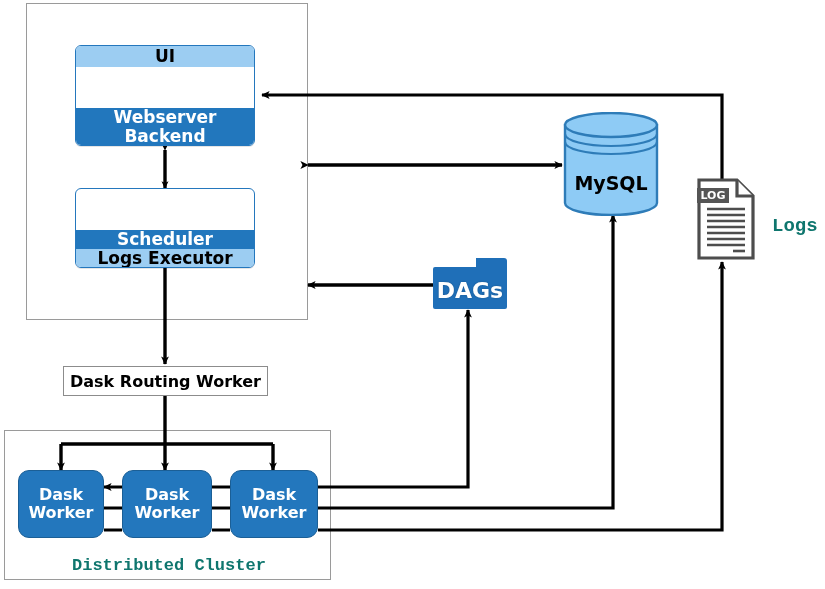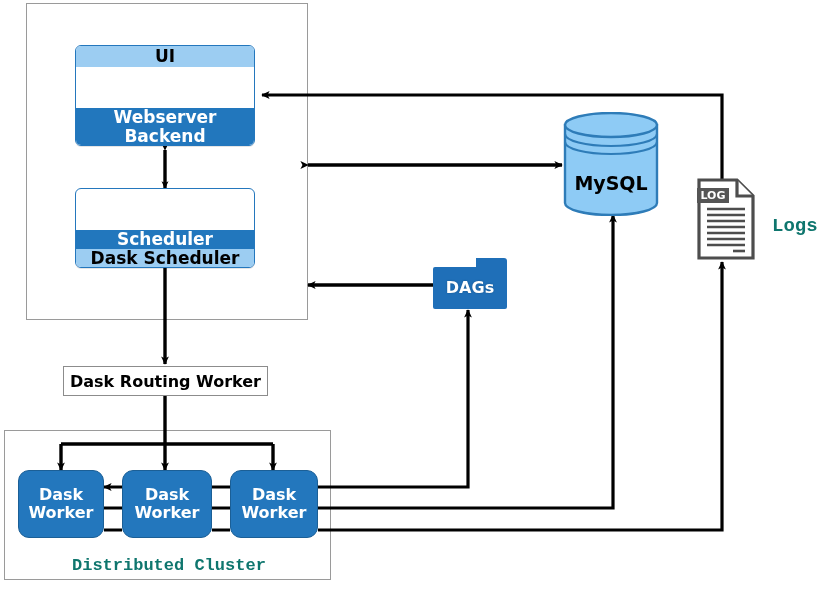--- a/index.html
+++ b/index.html
@@ -175,31 +175,31 @@
   <div class="card" style="left:75px; top:45px; width:180px; height:101px;">
     <div class="seg seg-light" style="height:31px; font-size:17px;">UI</div>
     <div class="seg seg-dark" style="flex:1; font-size:17px; flex-direction:column;">
       <span>Webserver</span>
       <span>Backend</span>
     </div>
   </div>
 
   <div class="card" style="left:75px; top:188px; width:180px; height:80px;">
     <div class="seg seg-dark" style="height:43px; font-size:17px;">Scheduler</div>
-    <div class="seg seg-light" style="flex:1; font-size:17px;">Dask Scheduler</div>
+    <div class="seg seg-light" style="flex:1; font-size:17px;">Logs Executor</div>
   </div>
 
   <div class="plainbox" style="left:63px; top:366px; width:205px; height:30px; font-size:16px;">Dask Routing Worker</div>
 
   <div style="position:absolute; left:432px; top:258px; width:76px; height:52px;">
     <svg width="76" height="52" viewBox="0 0 76 52" xmlns="http://www.w3.org/2000/svg">
       <path d="M44,0 L72,0 A3,3 0 0 1 75,3 L75,12 L44,12 Z" fill="#1f6fb8"></path>
       <rect x="1" y="9" width="74" height="42" rx="2" fill="#1f6fb8"></rect>
     </svg>
-    <div class="dags-label" style="left:0; top:20px; width:76px; text-align:center; font-size:16px;">DAGs</div>
+    <div class="dags-label" style="left:0; top:20px; width:76px; text-align:center; font-size:22px;">DAGs</div>
   </div>
 
   <div style="position:absolute; left:697px; top:178px; width:58px; height:82px;">
     <svg width="58" height="82" viewBox="0 0 58 82" xmlns="http://www.w3.org/2000/svg">
       <path d="M2,2 L40,2 L56,18 L56,80 L2,80 Z" fill="#ffffff" stroke="#4d4d4d" stroke-width="3.2"></path>
       <path d="M40,2 L40,18 L56,18" fill="#ffffff" stroke="#4d4d4d" stroke-width="3.2"></path>
       <g stroke="#4d4d4d" stroke-width="2.6">
         <line x1="10" y1="31" x2="48" y2="31"></line>
         <line x1="10" y1="37" x2="48" y2="37"></line>
         <line x1="10" y1="43" x2="48" y2="43"></line>

